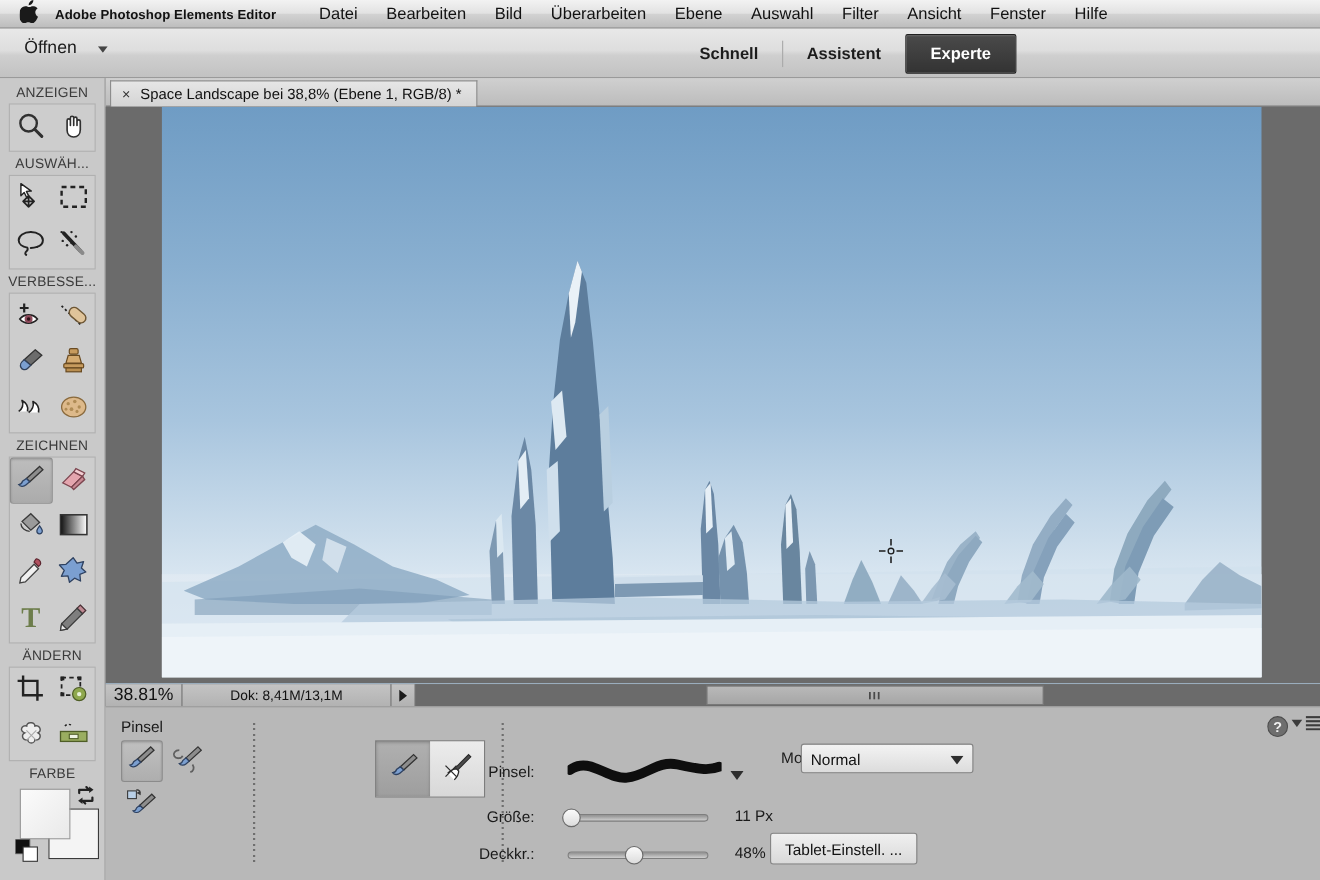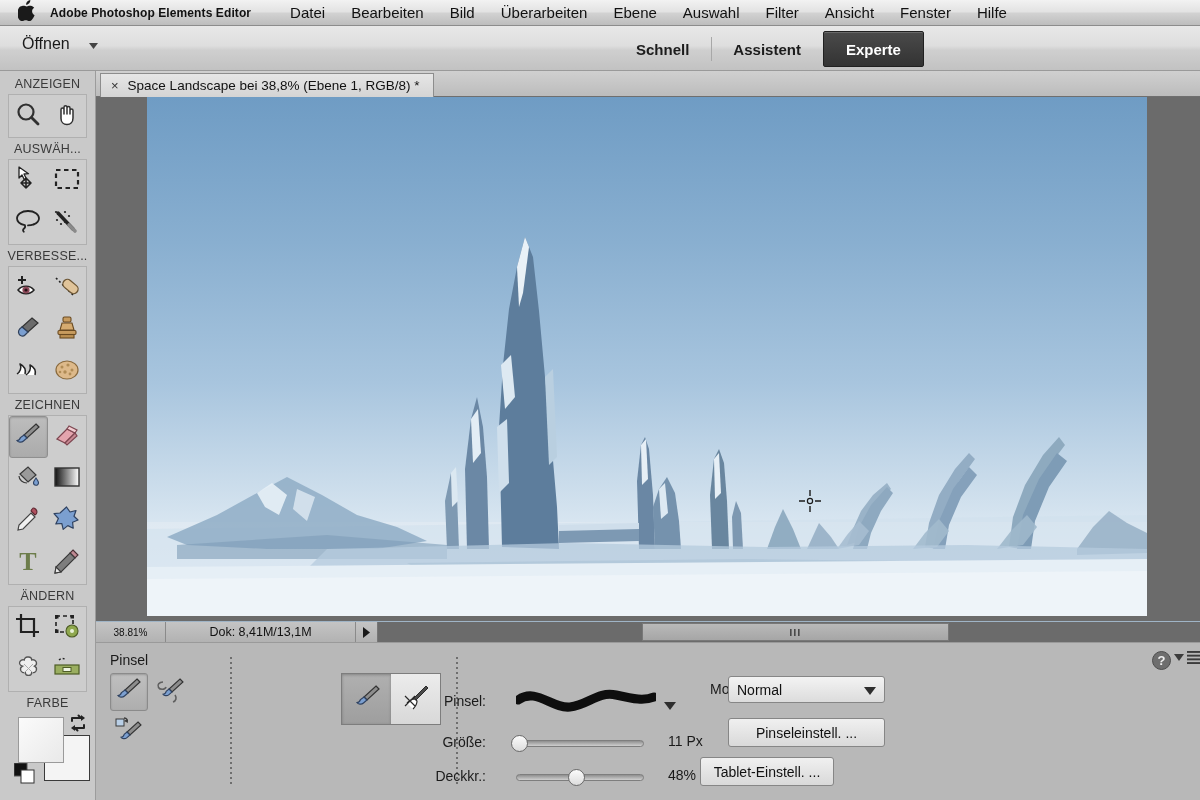--- a/index.html
+++ b/index.html
@@ -130,21 +130,21 @@
 
   
   #statusbar {
     position:absolute; left:96px; top:621px; width:1104px; height:21px;
     background:#6b6b6b; display:flex; align-items:stretch;
     border-top:1px solid #9fb4c6;
   }
   #zoom-field {
     width:70px; background:linear-gradient(to bottom,#c4c4c4,#b2b2b2);
     border-right:1px solid #8a8a8a;
-    font-size:10px; color:#111; display:flex; align-items:center;
+    font-size:16px; color:#111; display:flex; align-items:center;
     justify-content:center;
   }
   #doc-size {
     width:190px; background:linear-gradient(to bottom,#c4c4c4,#b2b2b2);
     border-right:1px solid #8a8a8a;
     font-size:12.5px; color:#111; display:flex; align-items:center;
     justify-content:center;
   }
   #status-arrow {
     width:22px; background:linear-gradient(to bottom,#c4c4c4,#b2b2b2);
@@ -725,15 +725,14 @@
   <div class="opt-label" style="left:560px; top:38px; width:100px;">Modus:</div>
   <div id="modus-select" style="left:632px; top:33px;">
     <span>Normal</span>
     <span style="margin-left:auto">
       <svg width="12" height="8" viewBox="0 0 12 8">
           <path d="M0 0h12L6 8z" fill="#2e2e2e"></path>
         </svg>
     </span>
   </div>
 
-  <div class="panel-btn" style="left:632px; top:75px; width:157px;">Pinseleinstell. ...</div>
   <div class="panel-btn" style="left:604px; top:114px; width:134px;">Tablet-Einstell. ...</div>
 </div>
 
 </body></html>

